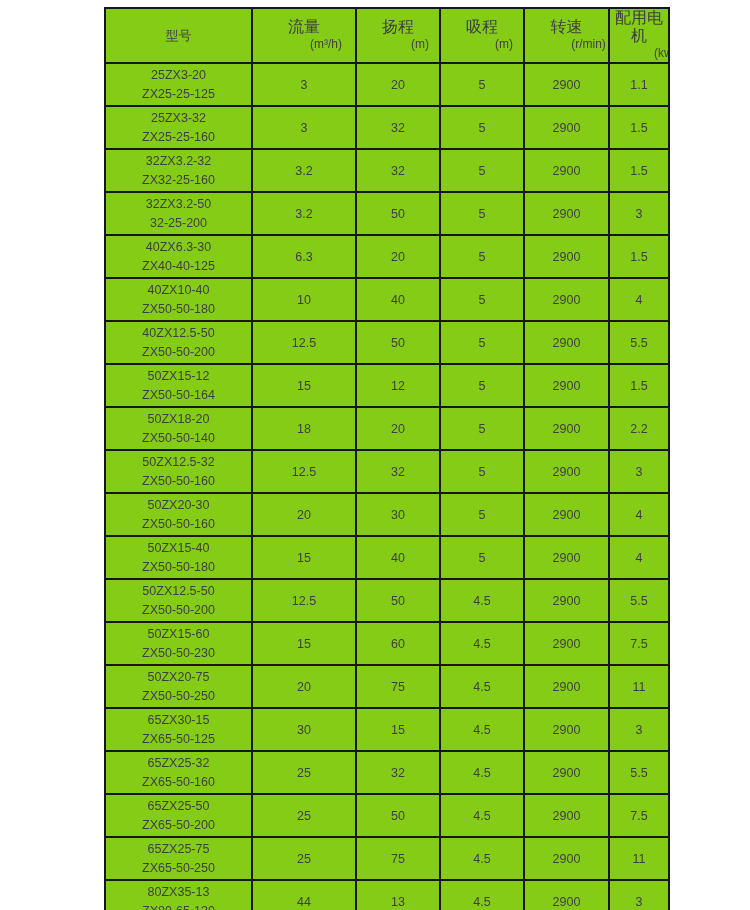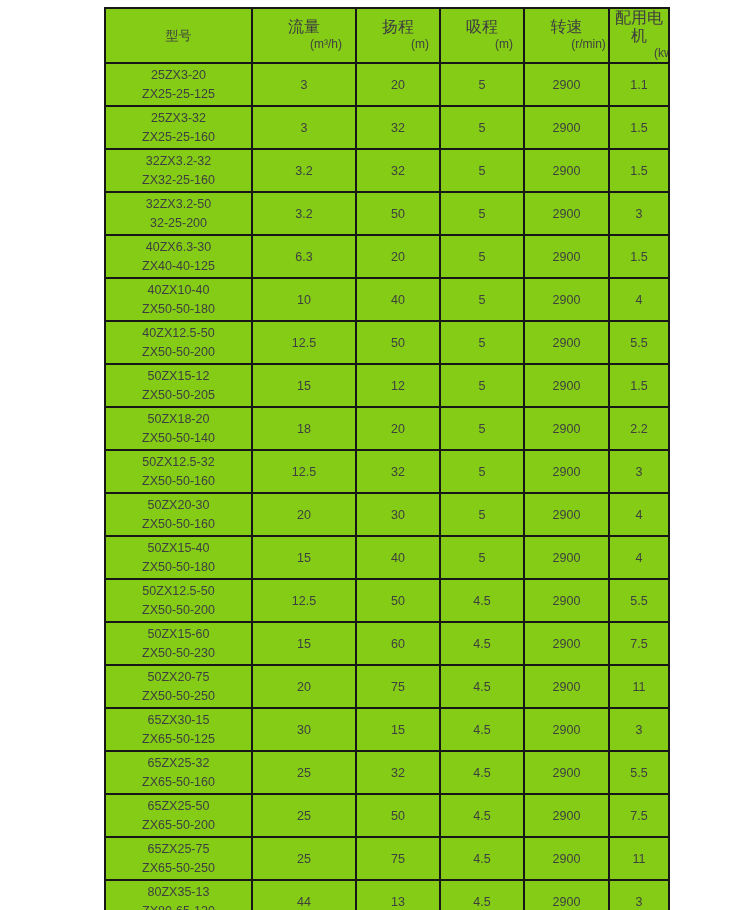--- a/index.html
+++ b/index.html
@@ -176,21 +176,21 @@
       </td>
       <td class="num">12.5</td>
       <td class="num">50</td>
       <td class="num">5</td>
       <td class="num">2900</td>
       <td class="num">5.5</td>
     </tr>
         <tr>
       <td>
         <span class="model-line">50ZX15-12</span>
-        <span class="model-line">ZX50-50-205</span>
+        <span class="model-line">ZX50-50-164</span>
       </td>
       <td class="num">15</td>
       <td class="num">12</td>
       <td class="num">5</td>
       <td class="num">2900</td>
       <td class="num">1.5</td>
     </tr>
         <tr>
       <td>
         <span class="model-line">50ZX18-20</span>

